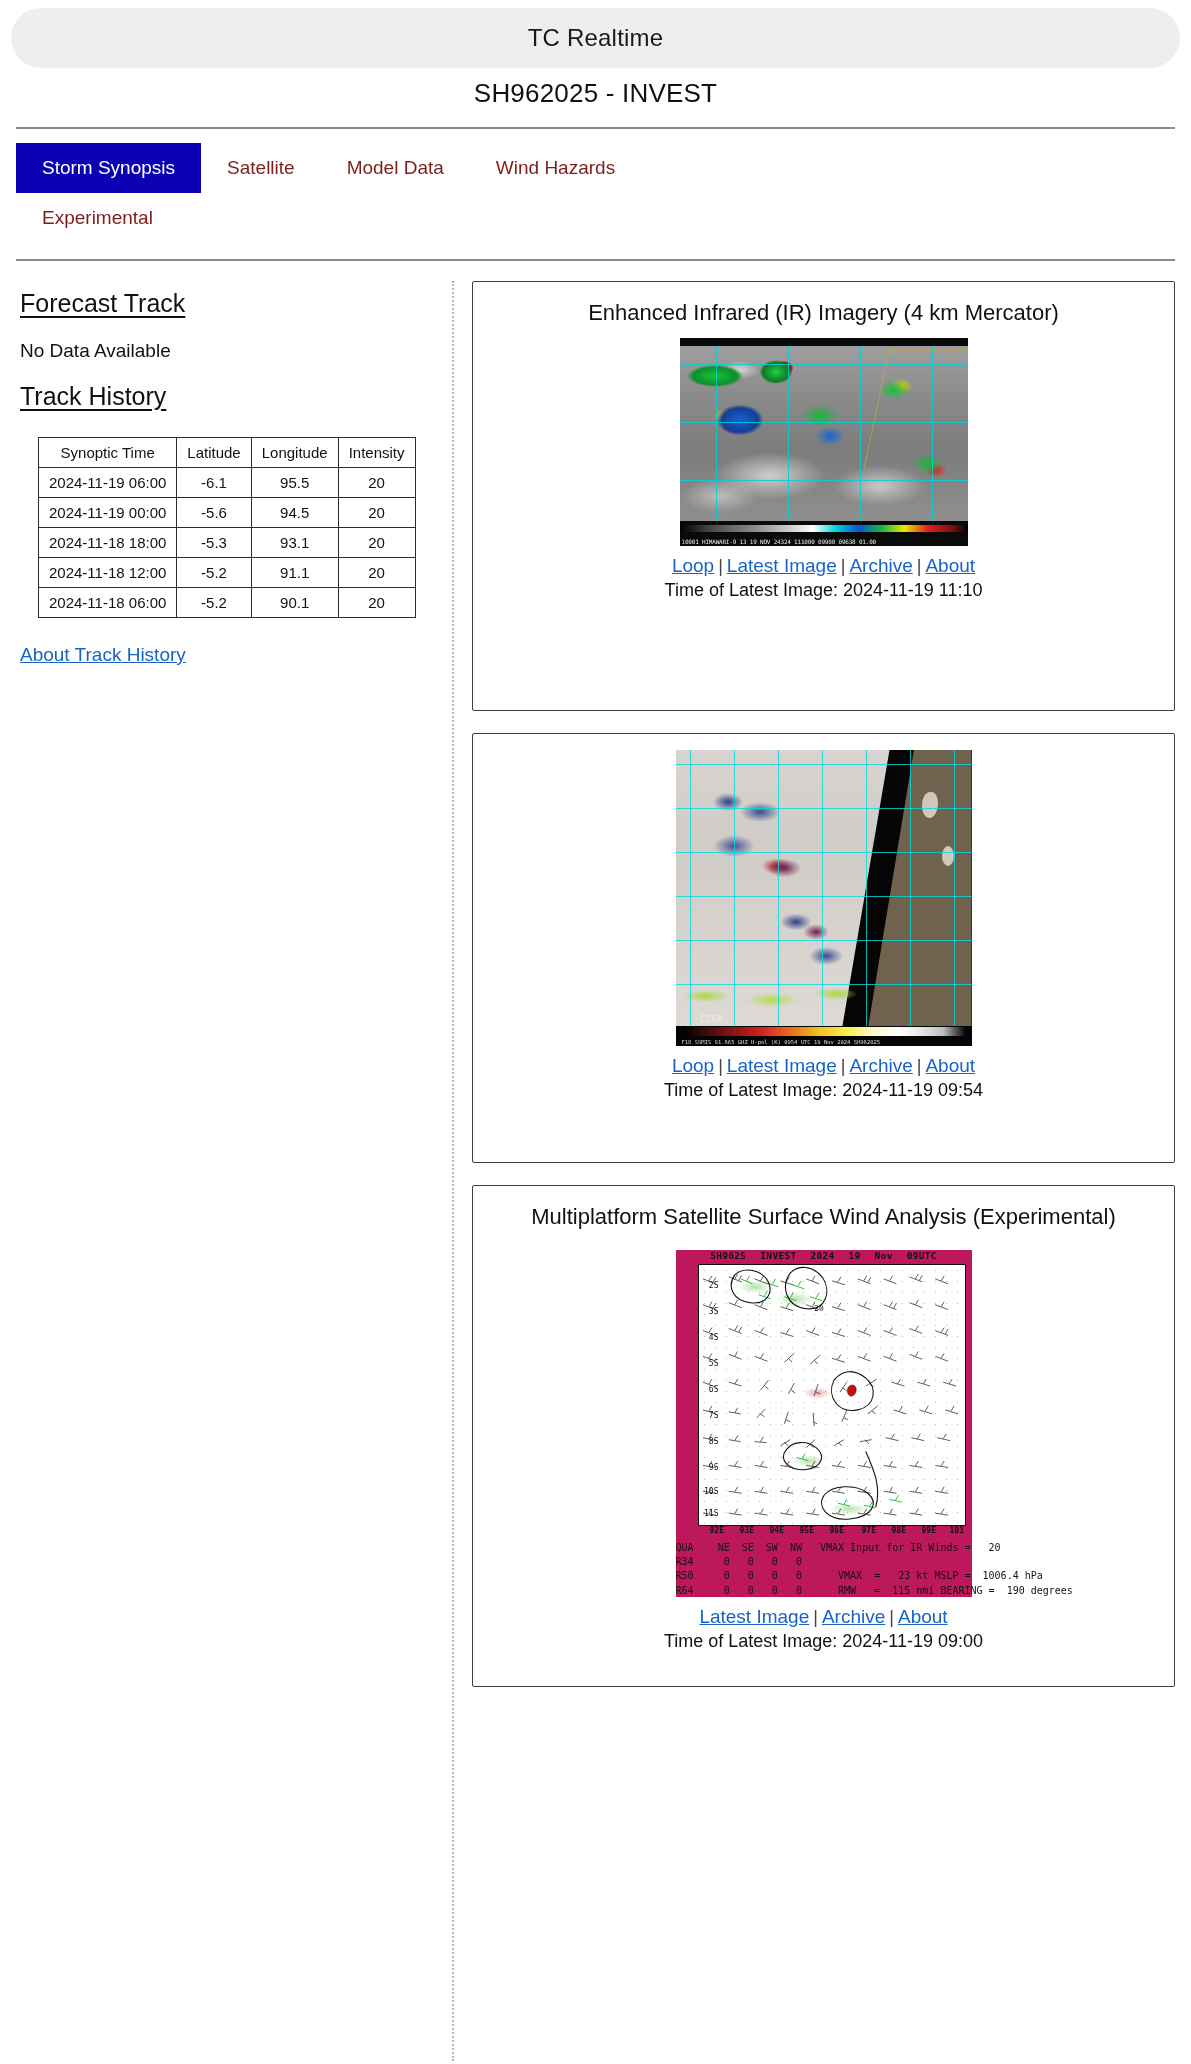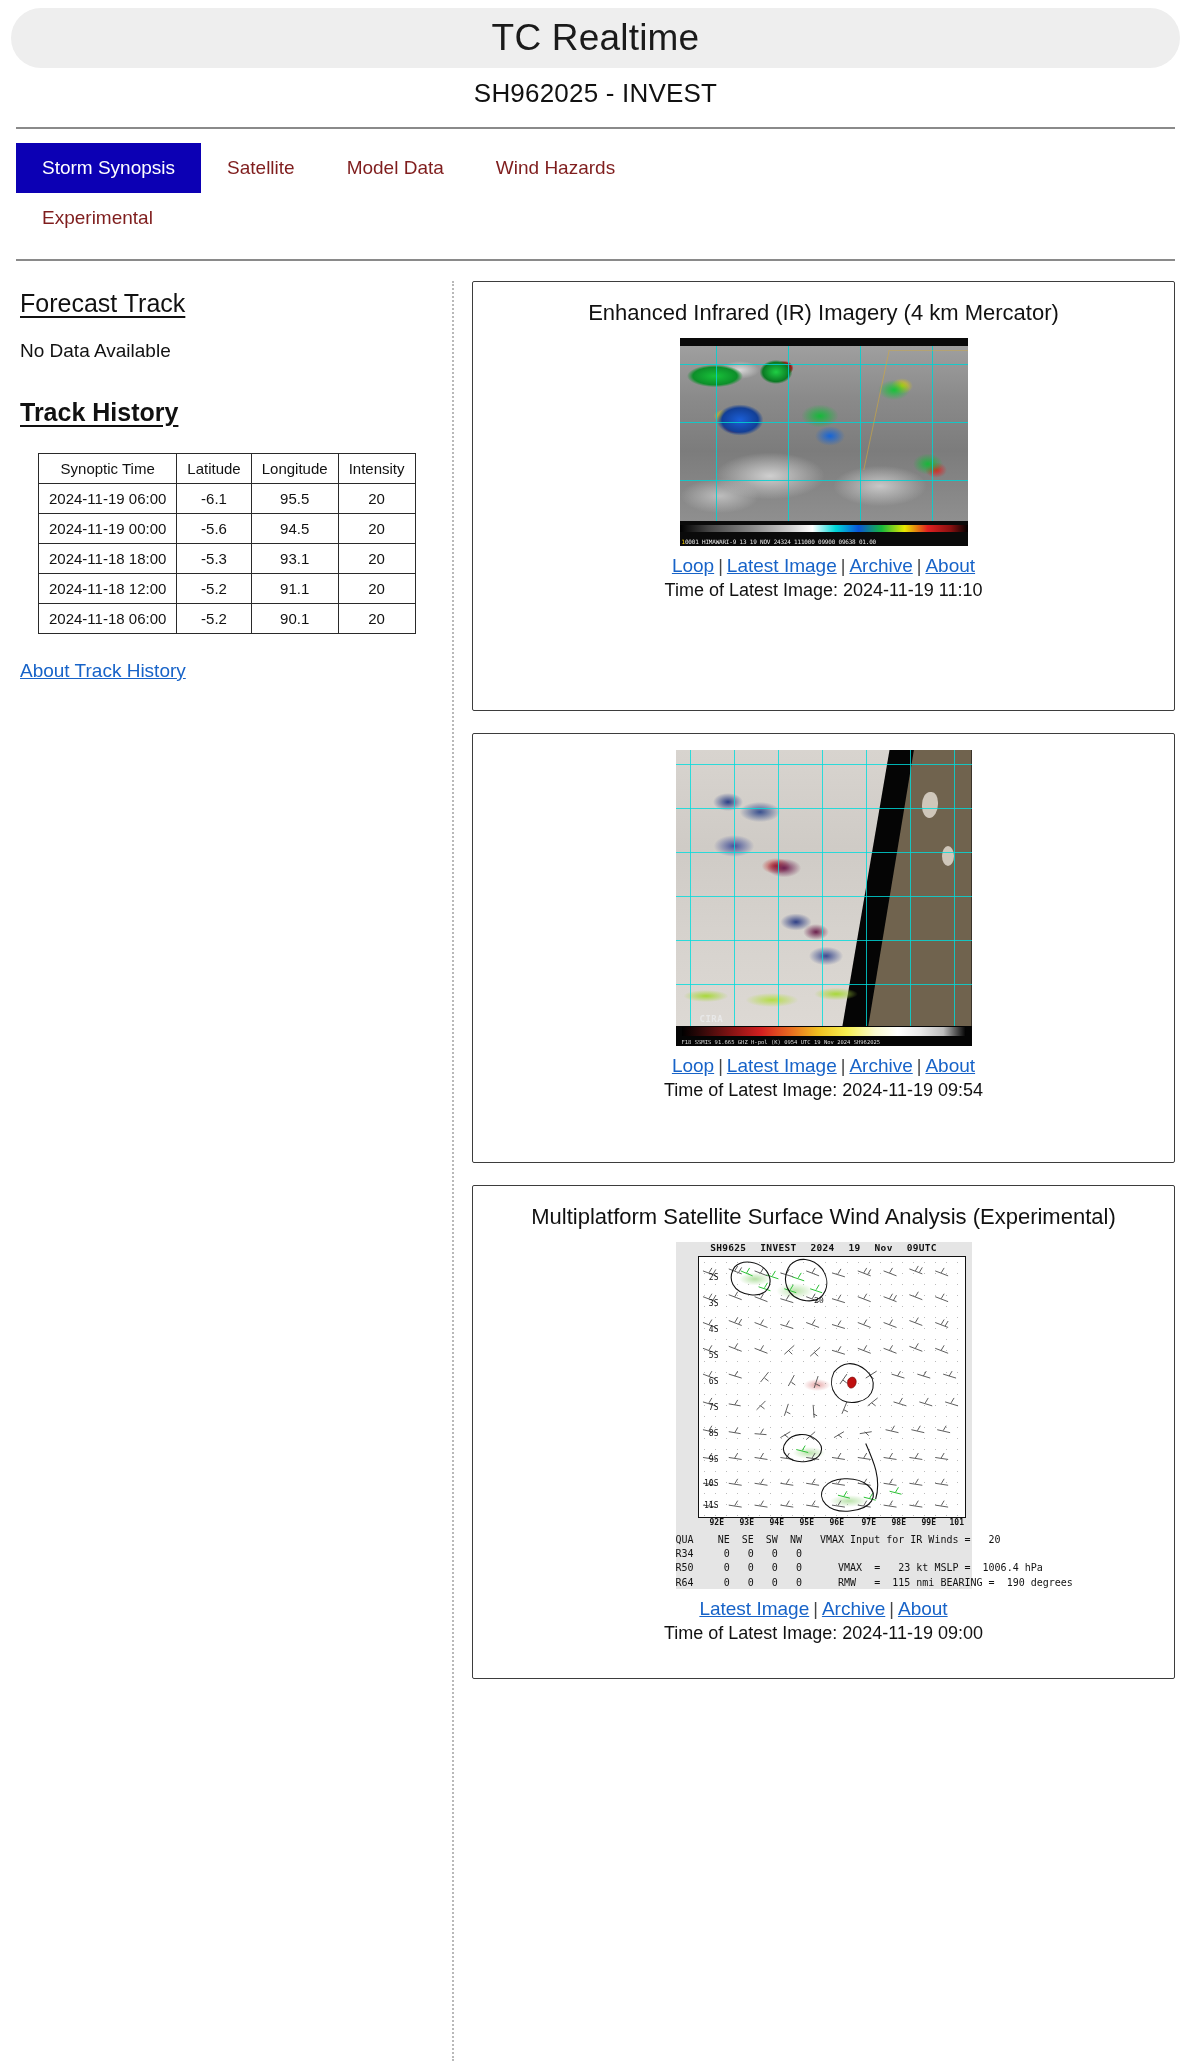--- a/index.html
+++ b/index.html
@@ -22,21 +22,21 @@
   .title-bar {
     margin: 8px 11px 0 11px;
     height: 60px;
     background: #eeeeee;
     border-radius: 30px;
     display: flex;
     align-items: center;
     justify-content: center;
   }
   .app-title {
-    font-size: 37px;
+    font-size: 24px;
     font-weight: 400;
     color: #1a1a1a;
     letter-spacing: 0.2px;
   }
   .storm-id {
     text-align: center;
     font-size: 26px;
     color: #111111;
     margin-top: 10px;
     letter-spacing: 0.2px;
@@ -108,21 +108,21 @@
     margin: 8px 0 0 4px;
     text-decoration: underline;
     text-underline-offset: 4px;
     color: #111111;
   }
   p.note {
     font-size: 19px;
     margin: 22px 0 0 4px;
     color: #111111;
   }
-  h2.section.second { margin-top: 36px; font-weight: bold; }
+  h2.section.second { margin-top: 20px; }
 
   table.track {
     border-collapse: collapse;
     margin: 26px 0 0 22px;
     font-size: 15px;
     background: #ffffff;
   }
   table.track th, table.track td {
     border: 1px solid #2a2a2a;
     padding: 6px 10px;
@@ -289,23 +289,24 @@
     font-size: 9px; color: #e8e8e8; font-weight: bold; letter-spacing: .5px;
   }
   .mw-caption {
     position: absolute; left: 6px; right: 6px; bottom: 1px;
     font-family: "DejaVu Sans Mono", monospace;
     font-size: 5.5px; color: #dcdcdc; white-space: nowrap; overflow: hidden;
   }
 
   
   .wind-img {
-    width: 296px; position: relative; background: #e5e5e5;
+    width: 296px; position: relative; background: #be185d;
     font-family: "DejaVu Sans Mono", monospace;
     color: #111111;
+    margin-top: 8px;
   }
   .wind-head {
     display: flex; justify-content: center; gap: 14px;
     font-size: 9.5px; font-weight: bold; margin-bottom: 3px;
     letter-spacing: .3px;
   }
   .wind-plot {
     position: relative;
     margin-left: 22px;
     width: 268px; height: 262px;

